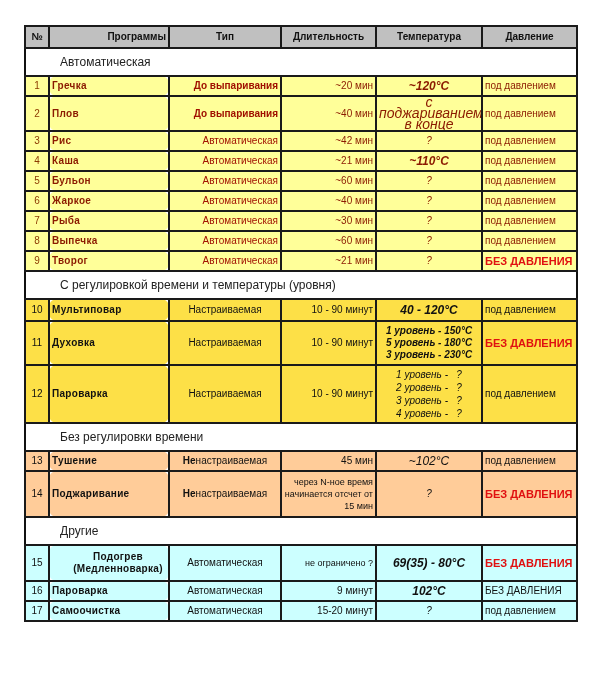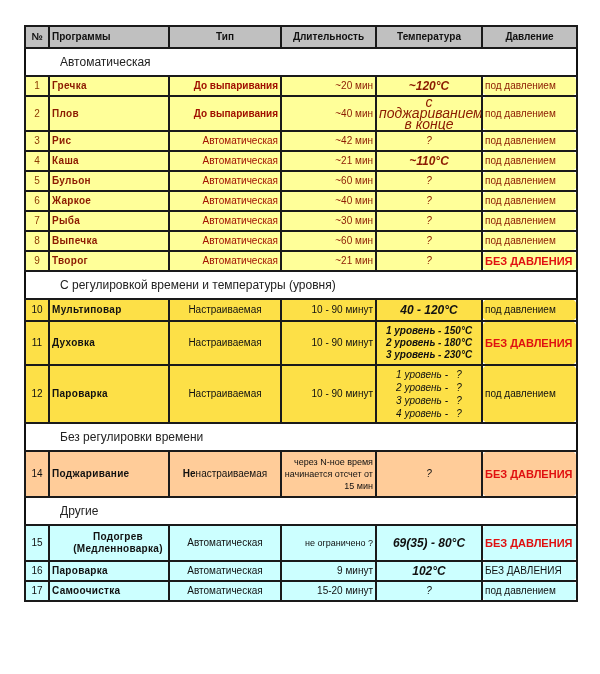--- a/index.html
+++ b/index.html
@@ -8,32 +8,32 @@
   table.main {
     position: absolute; left: 24px; top: 25px; width: 552px;
     border-collapse: collapse; table-layout: fixed;
     border: 2px solid #111;
   }
   table.main td, table.main th {
     border: 2px solid #1a1a1a; padding: 0 2px; font-size: 10px;
     line-height: 12px; overflow: hidden;
   }
   th { background: #c0c0c0; height: 20px; font-weight: bold; font-size: 9px; color: #111; text-align: center; }
-  th.prog { text-align: left; }
+  th.prog { text-align: right; }
   tr.section td { background: #fff; height: 26px; font-size: 12px; color: #222;
     padding-left: 34px; border-left: 2px solid #111; border-right: 2px solid #111; }
   td.num { text-align: center; font-size: 10px; color: #333; }
-  td.name { font-weight: bold; font-size: 11px; padding-left: 10px; letter-spacing: 0.3px; }
+  td.name { font-weight: bold; font-size: 11px; padding-left: 10px; letter-spacing: 0.3px; border-radius: 8px; }
   td.type { text-align: center; font-size: 9px; }
   td.type.b { font-weight: bold; }
   td.dur { text-align: right; font-size: 10px; }
   td.temp { text-align: center; font-size: 10px; font-style: italic; }
   td.temp.big { font-weight: bold; font-size: 12px; }
   td.temp.small { font-size: 14px; line-height: 11px; }
-  td.press { font-size: 9px; text-align: left; border-radius: 7px; }
+  td.press { font-size: 9px; text-align: left; }
   td.press.red { color: #e01010; font-weight: bold; font-size: 11px; }
 
   tr.yellow td { background: #ffff99; color: #8b1a00; height: 18px; }
   tr.yellow td.num { color: #8b3a00; }
   tr.yellow td.type { color: #a01000; text-align: right; }
   tr.green td { background: #fde047; color: #111; height: 20px; }
   tr.orange td { background: #ffcc99; color: #111; height: 18px; }
   tr.cyan td { background: #ccffff; color: #111; height: 18px; }
   tr.yellow td.press.red, tr.green td.press.red, tr.orange td.press.red, tr.cyan td.press.red { color: #e01010; }
   .lv { display: block; }
@@ -150,21 +150,21 @@
       <td class="temp big">40 - 120°C</td>
       <td class="press">под давлением</td>
     </tr>
     <tr class="green">
       <td class="num" style="height:42px">11</td>
       <td class="name">Духовка</td>
       <td class="type">Настраиваемая</td>
       <td class="dur">10 - 90 минут</td>
       <td class="temp" style="font-weight:bold;font-size:10px;line-height:12px">
         <span class="lv">1 уровень - 150°C</span>
-        <span class="lv">2 уровень - 180°C</span>
+        <span class="lv">5 уровень - 180°C</span>
         <span class="lv">3 уровень - 230°C</span>
       </td>
       <td class="press red">БЕЗ ДАВЛЕНИЯ</td>
     </tr>
     <tr class="green">
       <td class="num" style="height:56px">12</td>
       <td class="name">Пароварка</td>
       <td class="type">Настраиваемая</td>
       <td class="dur">10 - 90 минут</td>
       <td class="temp" style="line-height:13px">
@@ -173,20 +173,28 @@
         <span class="lv" style="white-space:pre">3 уровень -   ?</span>
         <span class="lv" style="white-space:pre">4 уровень -   ?</span>
       </td>
       <td class="press">под давлением</td>
     </tr>
 
     <tr class="section">
       <td colspan="6">Без регулировки времени</td>
     </tr>
     <tr class="orange">
+      <td class="num">13</td>
+      <td class="name">Тушение</td>
+      <td class="type"><span class="ty-h">Не</span><span>настраиваемая</span></td>
+      <td class="dur">45 мин</td>
+      <td class="temp" style="font-size:12px">~102°C</td>
+      <td class="press">под давлением</td>
+    </tr>
+    <tr class="orange">
       <td class="num" style="height:44px">14</td>
       <td class="name">Поджаривание</td>
       <td class="type"><span class="ty-h">Не</span><span>настраиваемая</span></td>
       <td class="dur" style="font-size:9px;line-height:12px">через N-ное время начинается отсчет от 15 мин</td>
       <td class="temp">?</td>
       <td class="press red">БЕЗ ДАВЛЕНИЯ</td>
     </tr>
 
     <tr class="section">
       <td colspan="6">Другие</td>

